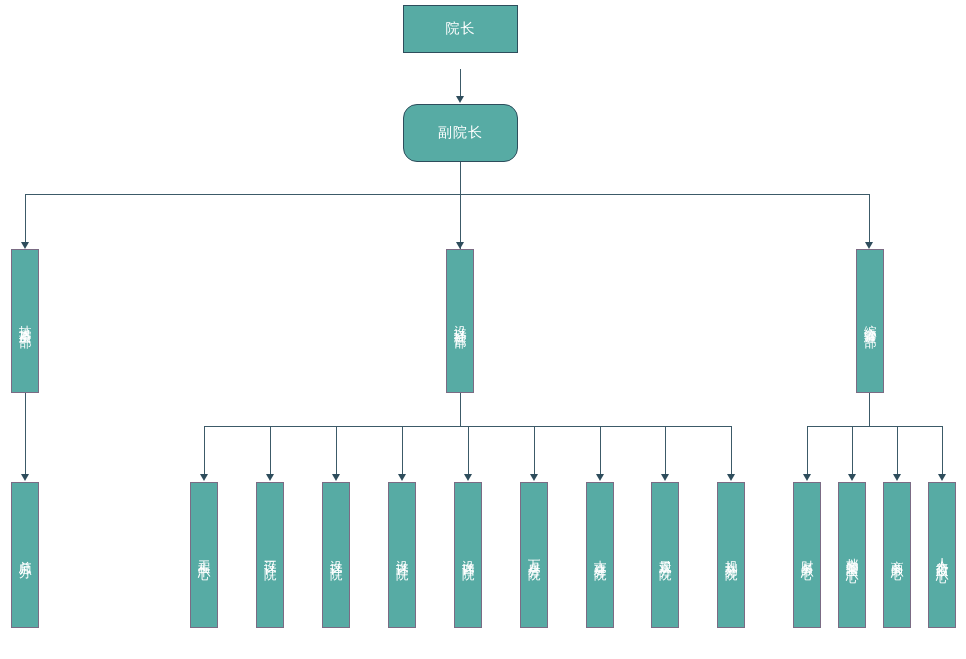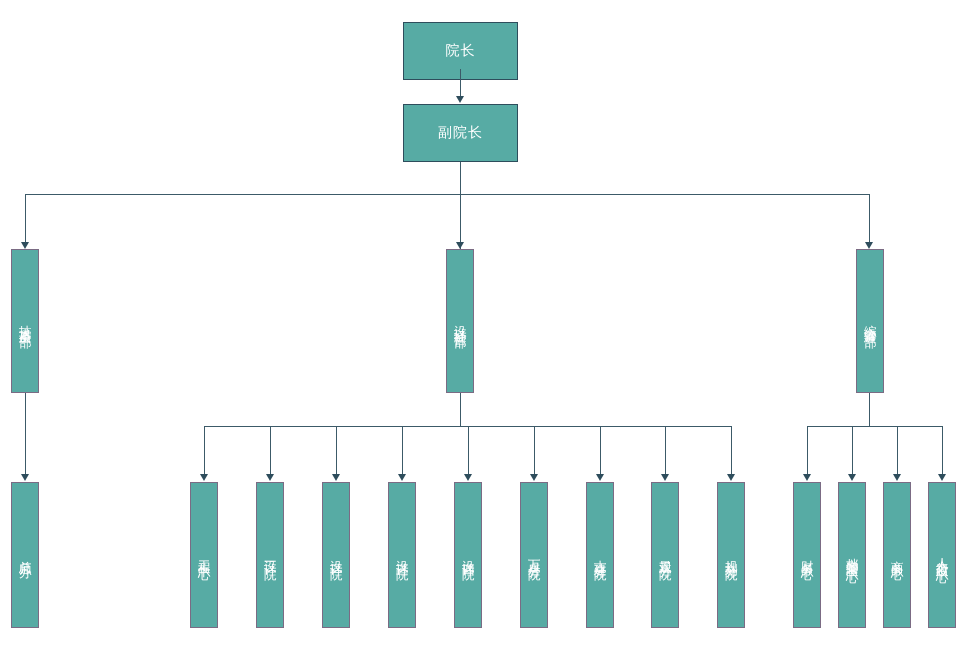--- a/index.html
+++ b/index.html
@@ -69,28 +69,28 @@
     border-left: 4px solid transparent;
     border-right: 4px solid transparent;
     border-top: 7px solid #2e4d5c;
   }
 </style>
 </head>
 <body>
 
 <div id="chart-canvas">
 
-  <div class="node level0 horiz" style="left:403px; top:22px; width:115px; height:58px;">
+  <div class="node level0 horiz" style="left:403px; top:5px; width:115px; height:48px;">
     <span class="node-label">院长</span>
   </div>
 
   <div class="conn v" style="left:460px; top:69px; height:29px;"></div>
   <div class="arrow" style="left:456px; top:96px;"></div>
 
-  <div class="node level0 horiz" style="left:403px; top:104px; width:115px; height:58px;">
+  <div class="node level0 horiz" style="left:403px; top:104px; width:115px; height:58px;border-radius:14px;">
     <span class="node-label">副院长</span>
   </div>
 
   <div class="conn v" style="left:460px; top:162px; height:88px;"></div>
   <div class="conn h" style="left:25px; top:194px; width:845px;"></div>
   <div class="conn v" style="left:25px; top:194px; height:50px;"></div>
   <div class="conn v" style="left:869px; top:194px; height:50px;"></div>
   <div class="arrow" style="left:21px; top:242px;"></div>
   <div class="arrow" style="left:456px; top:242px;"></div>
   <div class="arrow" style="left:865px; top:242px;"></div>

